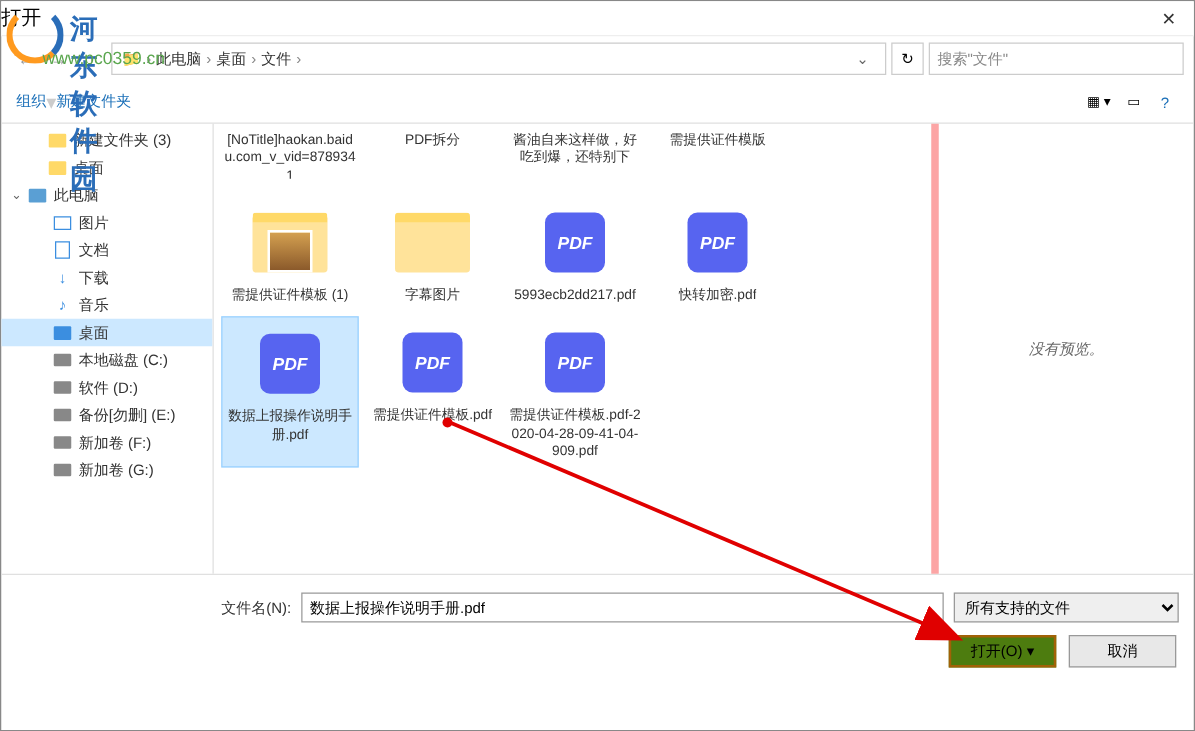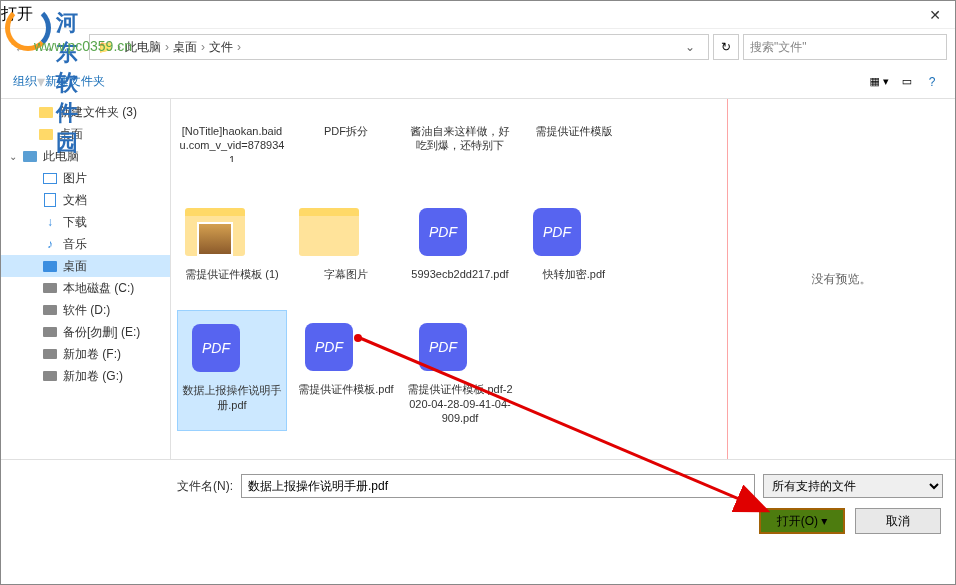--- a/index.html
+++ b/index.html
@@ -40,29 +40,29 @@
     .pc-icon { background: #5a9fd4; width: 14px; height: 11px; border-radius: 1px; }
     .disk-icon { background: #888; width: 14px; height: 10px; border-radius: 1px; }
     .video-icon { width: 14px; height: 11px; border: 1px solid #3b8ee0; }
     .img-icon { width: 14px; height: 11px; border: 1px solid #3b8ee0; }
     .doc-icon { width: 12px; height: 14px; border: 1px solid #3b8ee0; }
     .down-icon::before { content: "↓"; color: #3b8ee0; font-size: 12px; }
     .music-icon::before { content: "♪"; color: #3b8ee0; font-size: 12px; }
     
     .file-area { flex: 1; display: flex; }
     .file-grid { flex: 1; padding: 6px; overflow: hidden; display: flex; flex-wrap: wrap; align-content: flex-start; gap: 4px; }
-    .file-item { width: 110px; display: flex; flex-direction: column; padding: 6px 2px; cursor: pointer; margin-top: 19px; }
+    .file-item { width: 110px; display: flex; flex-direction: column; align-items: center; padding: 6px 2px; cursor: pointer; }
     .file-item.selected { background: #cce8ff; border: 1px solid #99d1ff; }
     .file-item .thumb { width: 72px; height: 62px; display: flex; align-items: center; justify-content: center; margin-bottom: 4px; }
     .file-item .label { font-size: 11px; color: #333; text-align: center; line-height: 1.3; word-break: break-all; max-height: 56px; overflow: hidden; }
-    .pdf-thumb { width: 48px; height: 48px; background: #5764f0; border-radius: 8px; display: flex; align-items: center; justify-content: center; color: #fff; font-style: italic; font-weight: normal; font-size: 14px; }
+    .pdf-thumb { width: 48px; height: 48px; background: #5764f0; border-radius: 8px; display: flex; align-items: center; justify-content: center; color: #fff; font-style: italic; font-weight: bold; font-size: 14px; }
     .folder-thumb { width: 60px; height: 48px; background: #ffe39a; border-radius: 3px; border-top: 8px solid #ffd968; position: relative; }
     .folder-thumb.with-img::after { content: ""; position: absolute; left: 12px; top: 6px; width: 32px; height: 30px; background: linear-gradient(#d4a050, #8b5a2b); border: 2px solid #fff; }
     
-    .preview-pane { width: 228px; border-left: 1px solid #fca5a5; display: flex; align-items: center; justify-content: center; font-size: 12px; color: #666; }
+    .preview-pane { width: 210px; border-left: 6px solid #fca5a5; display: flex; align-items: center; justify-content: center; font-size: 12px; color: #666; font-style: italic; }
     
     .bottom { padding: 14px 12px; border-top: 1px solid #e0e0e0; }
     .filename-row { display: flex; align-items: center; gap: 8px; margin-bottom: 10px; }
     .filename-label { font-size: 12px; color: #333; width: 220px; text-align: right; }
     .filename-input { flex: 1; height: 24px; border: 1px solid #999; padding: 0 6px; font-size: 12px; }
     .filetype-select { width: 180px; height: 24px; border: 1px solid #999; font-size: 12px; padding: 0 4px; }
     .button-row { display: flex; justify-content: flex-end; gap: 10px; padding-right: 2px; }
     .dlg-btn { width: 86px; height: 26px; border: 1px solid #999; background: #e8e8e8; font-size: 12px; cursor: pointer; }
     .dlg-btn.primary { border: 2px solid #a16207; background: #4d7c0f; }
     

